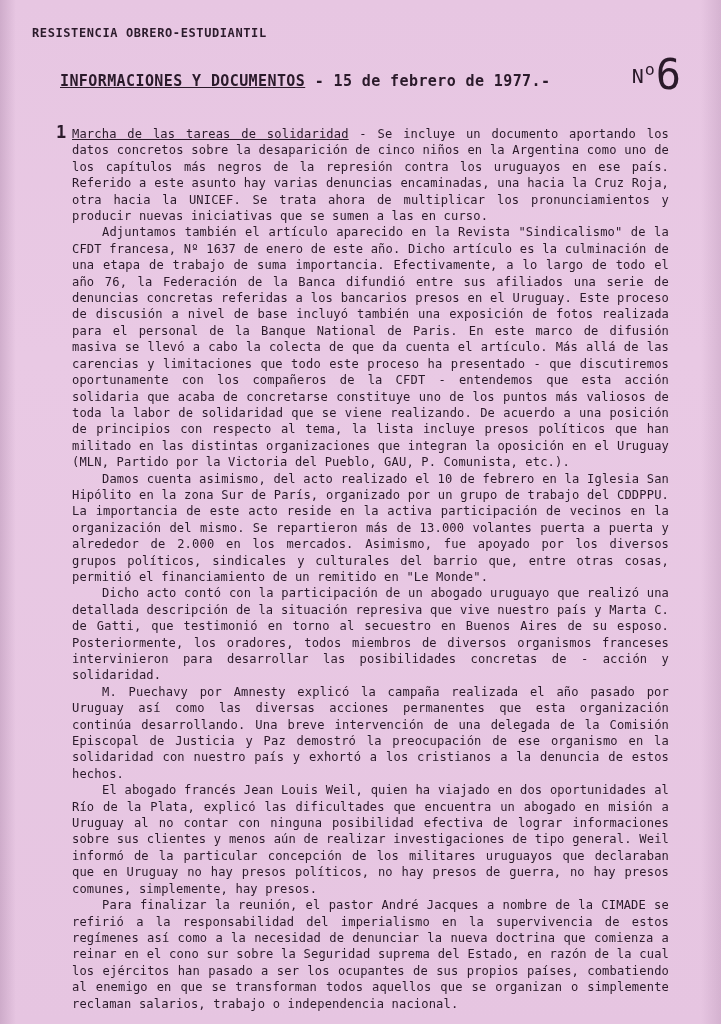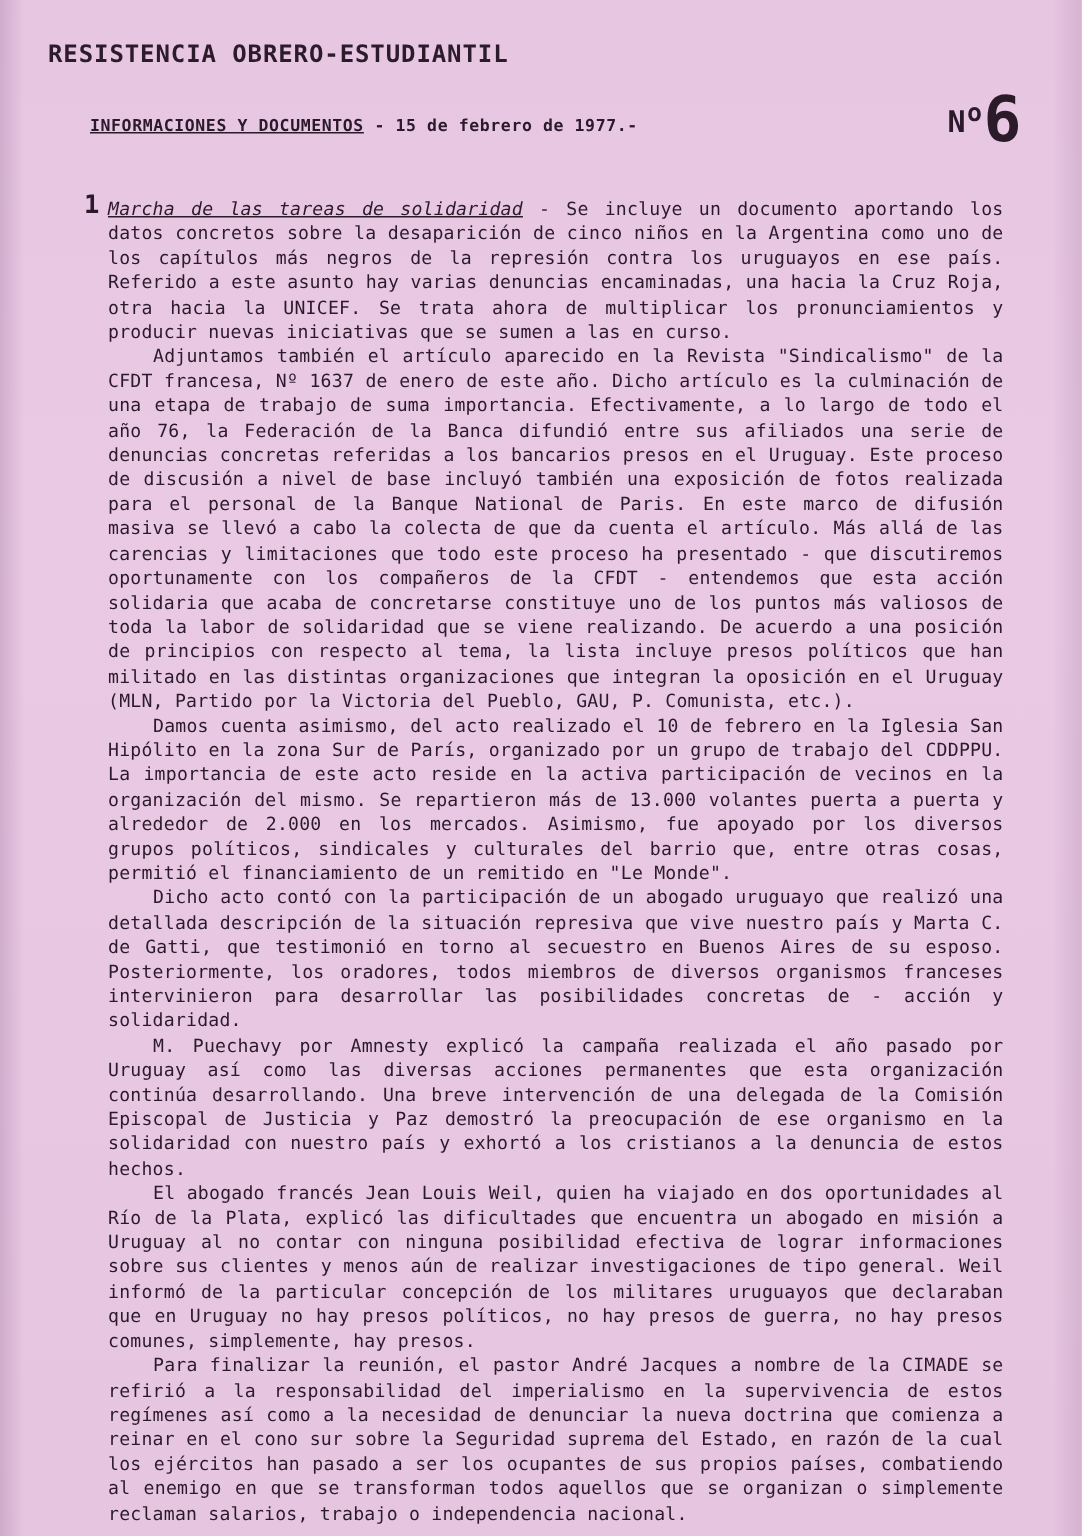--- a/index.html
+++ b/index.html
@@ -34,51 +34,51 @@
   .page:after {
     content: "";
     position: absolute;
     right: 0; top: 0; bottom: 0;
     width: 20px;
     background: linear-gradient(270deg, rgba(120,80,120,0.16), rgba(120,80,120,0.0));
     pointer-events: none;
   }
 
   .masthead {
-    font-size: 16px;
+    font-size: 12px;
     letter-spacing: 0.6px;
     font-weight: bold;
     margin-left: 6px;
     margin-bottom: 18px;
     color: #2b1b2b;
   }
 
   .headerrow {
     position: relative;
     height: 54px;
     margin-left: 34px;
   }
   .subhead {
     position: absolute;
     left: 0;
     top: 14px;
-    font-size: 11px;
+    font-size: 15px;
     font-weight: bold;
     letter-spacing: 0.4px;
     white-space: nowrap;
   }
   .subhead .uline {
     text-decoration: underline;
   }
   .issue {
     position: absolute;
     right: 10px;
     top: -4px;
     font-size: 20px;
-    font-weight: bold;
+    font-weight: normal;
     letter-spacing: 1px;
     white-space: nowrap;
   }
   .issue .num {
     font-size: 42px;
     line-height: 42px;
     vertical-align: -6px;
     letter-spacing: 0;
   }
 
@@ -114,21 +114,20 @@
   }
   .marker1 {
     position: absolute;
     left: -16px;
     top: -2px;
     font-size: 17px;
     font-weight: bold;
   }
   .u {
     text-decoration: underline;
-    font-style: italic;
   }
   .para {
     margin-top: 9px;
   }
   .tight {
     margin-top: 0px;
   }
 </style>
 </head>
 <body>

